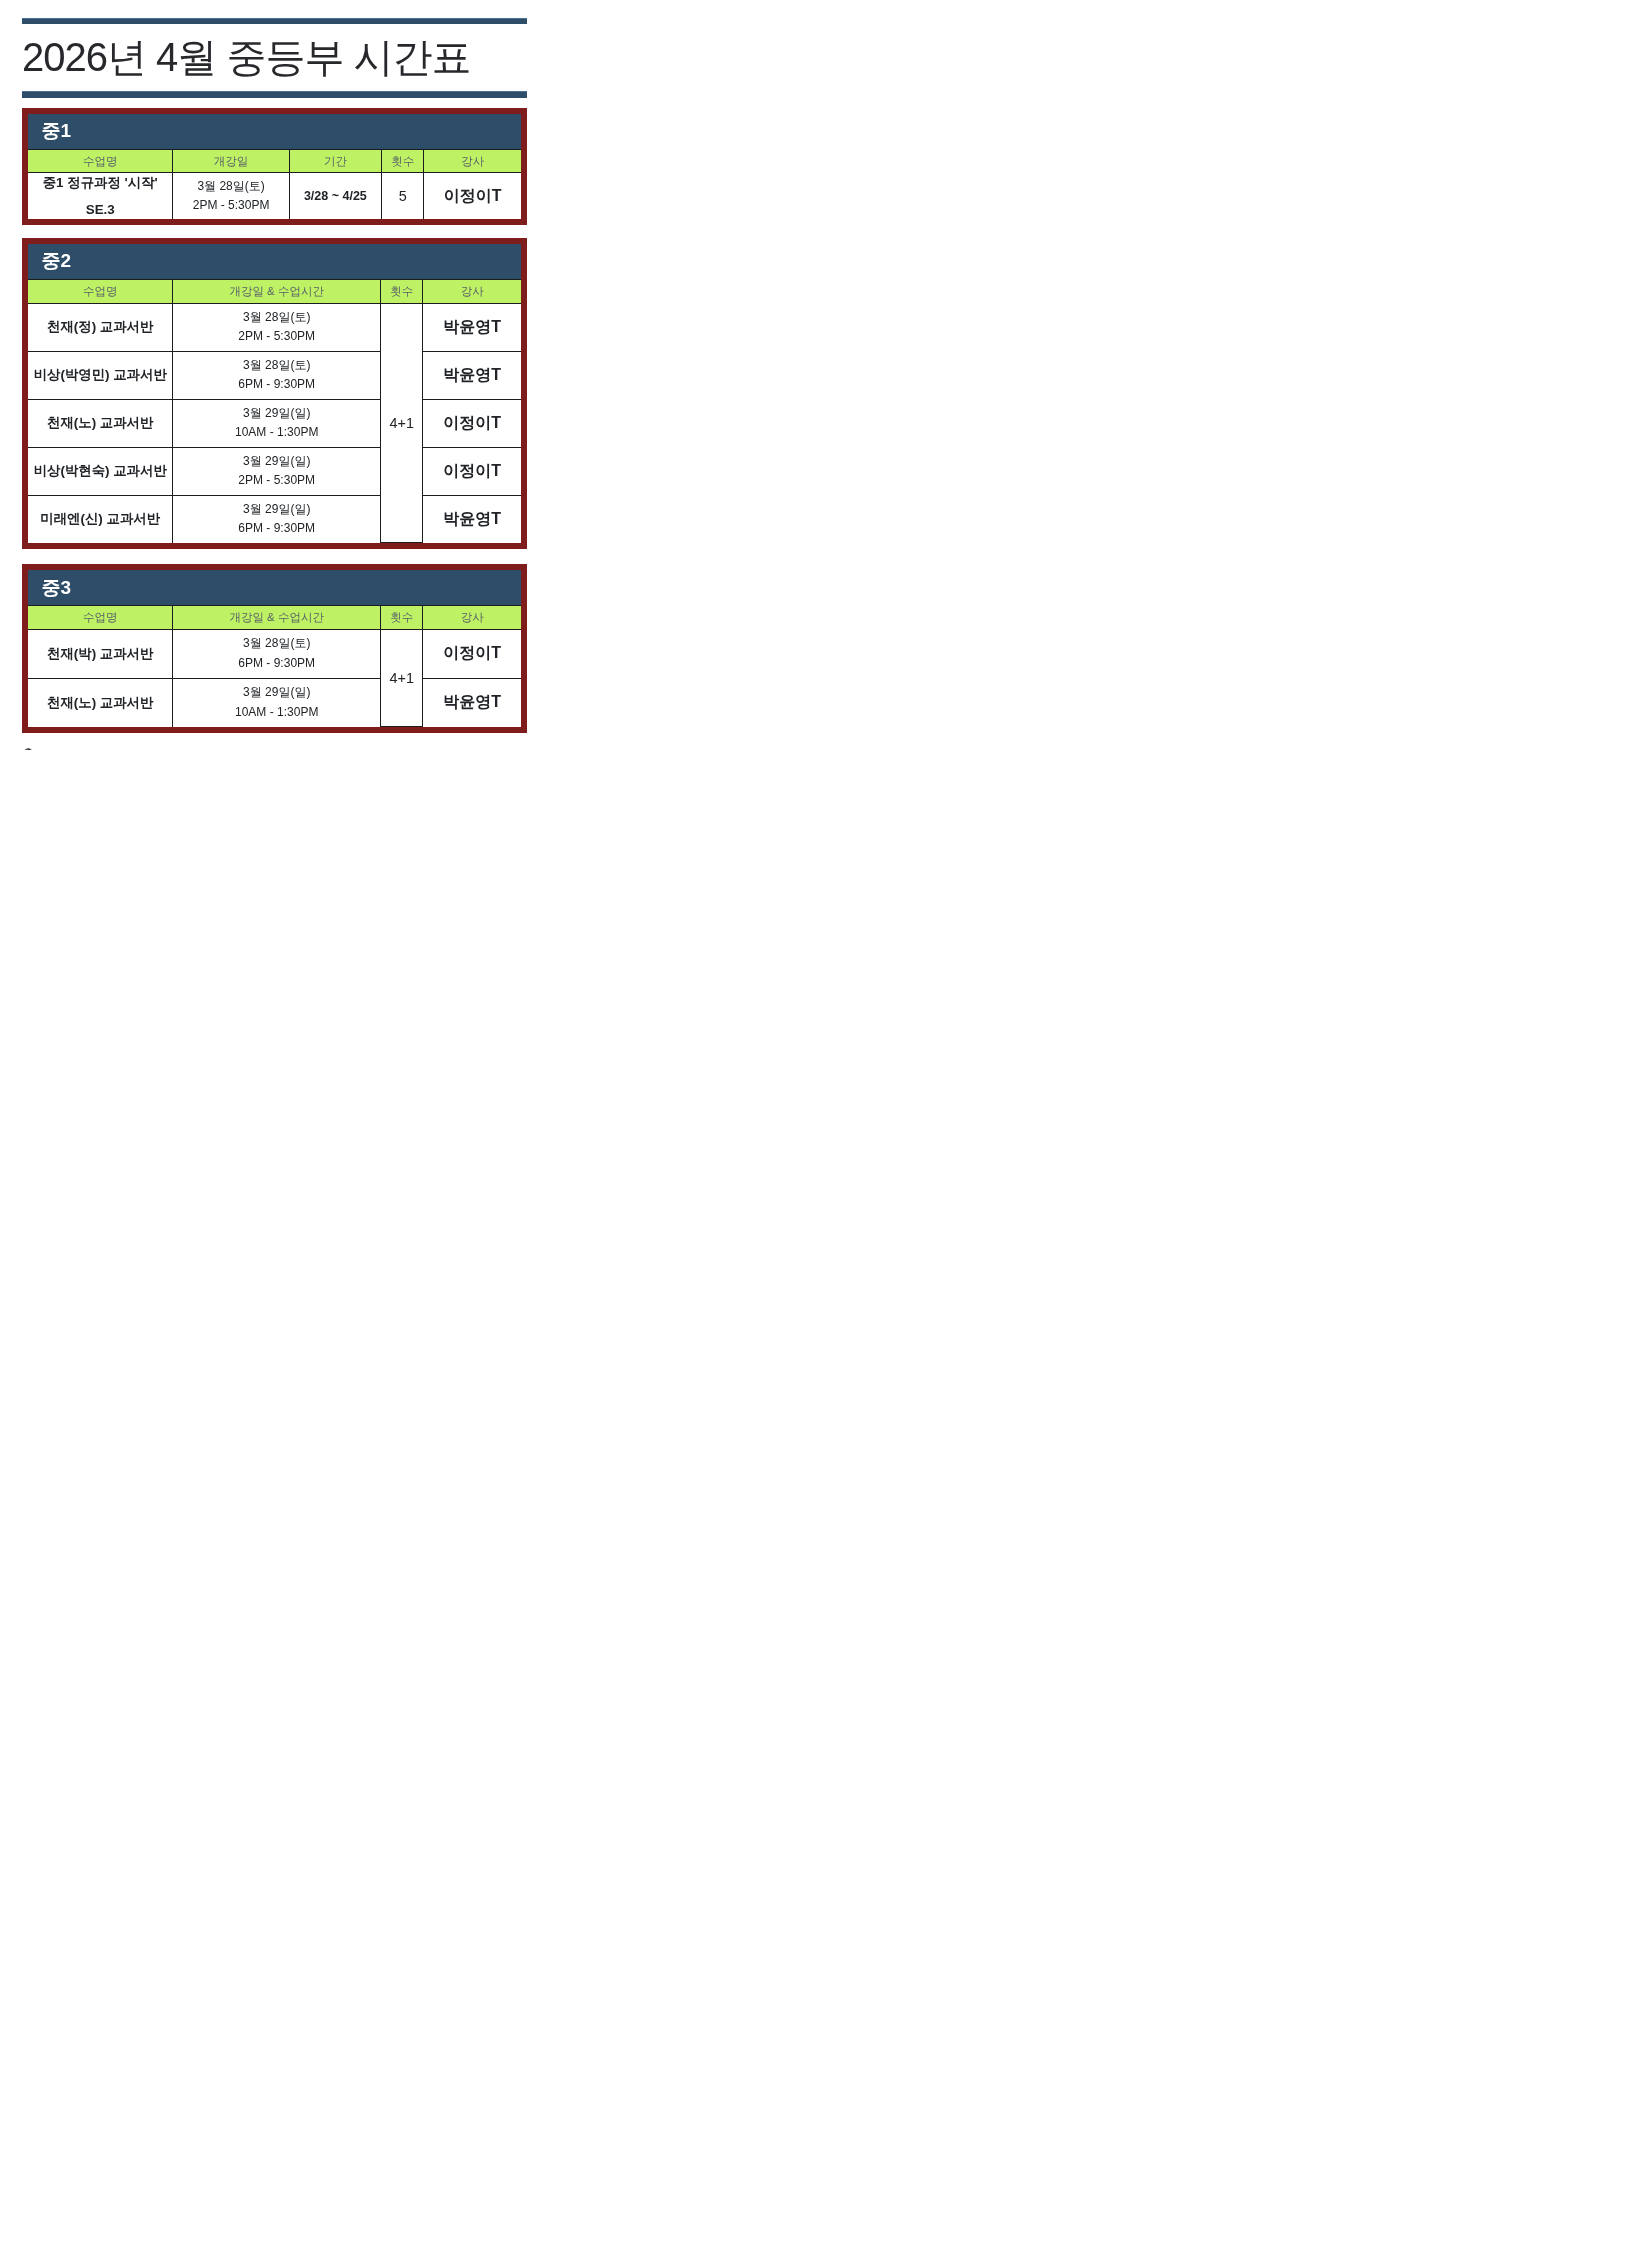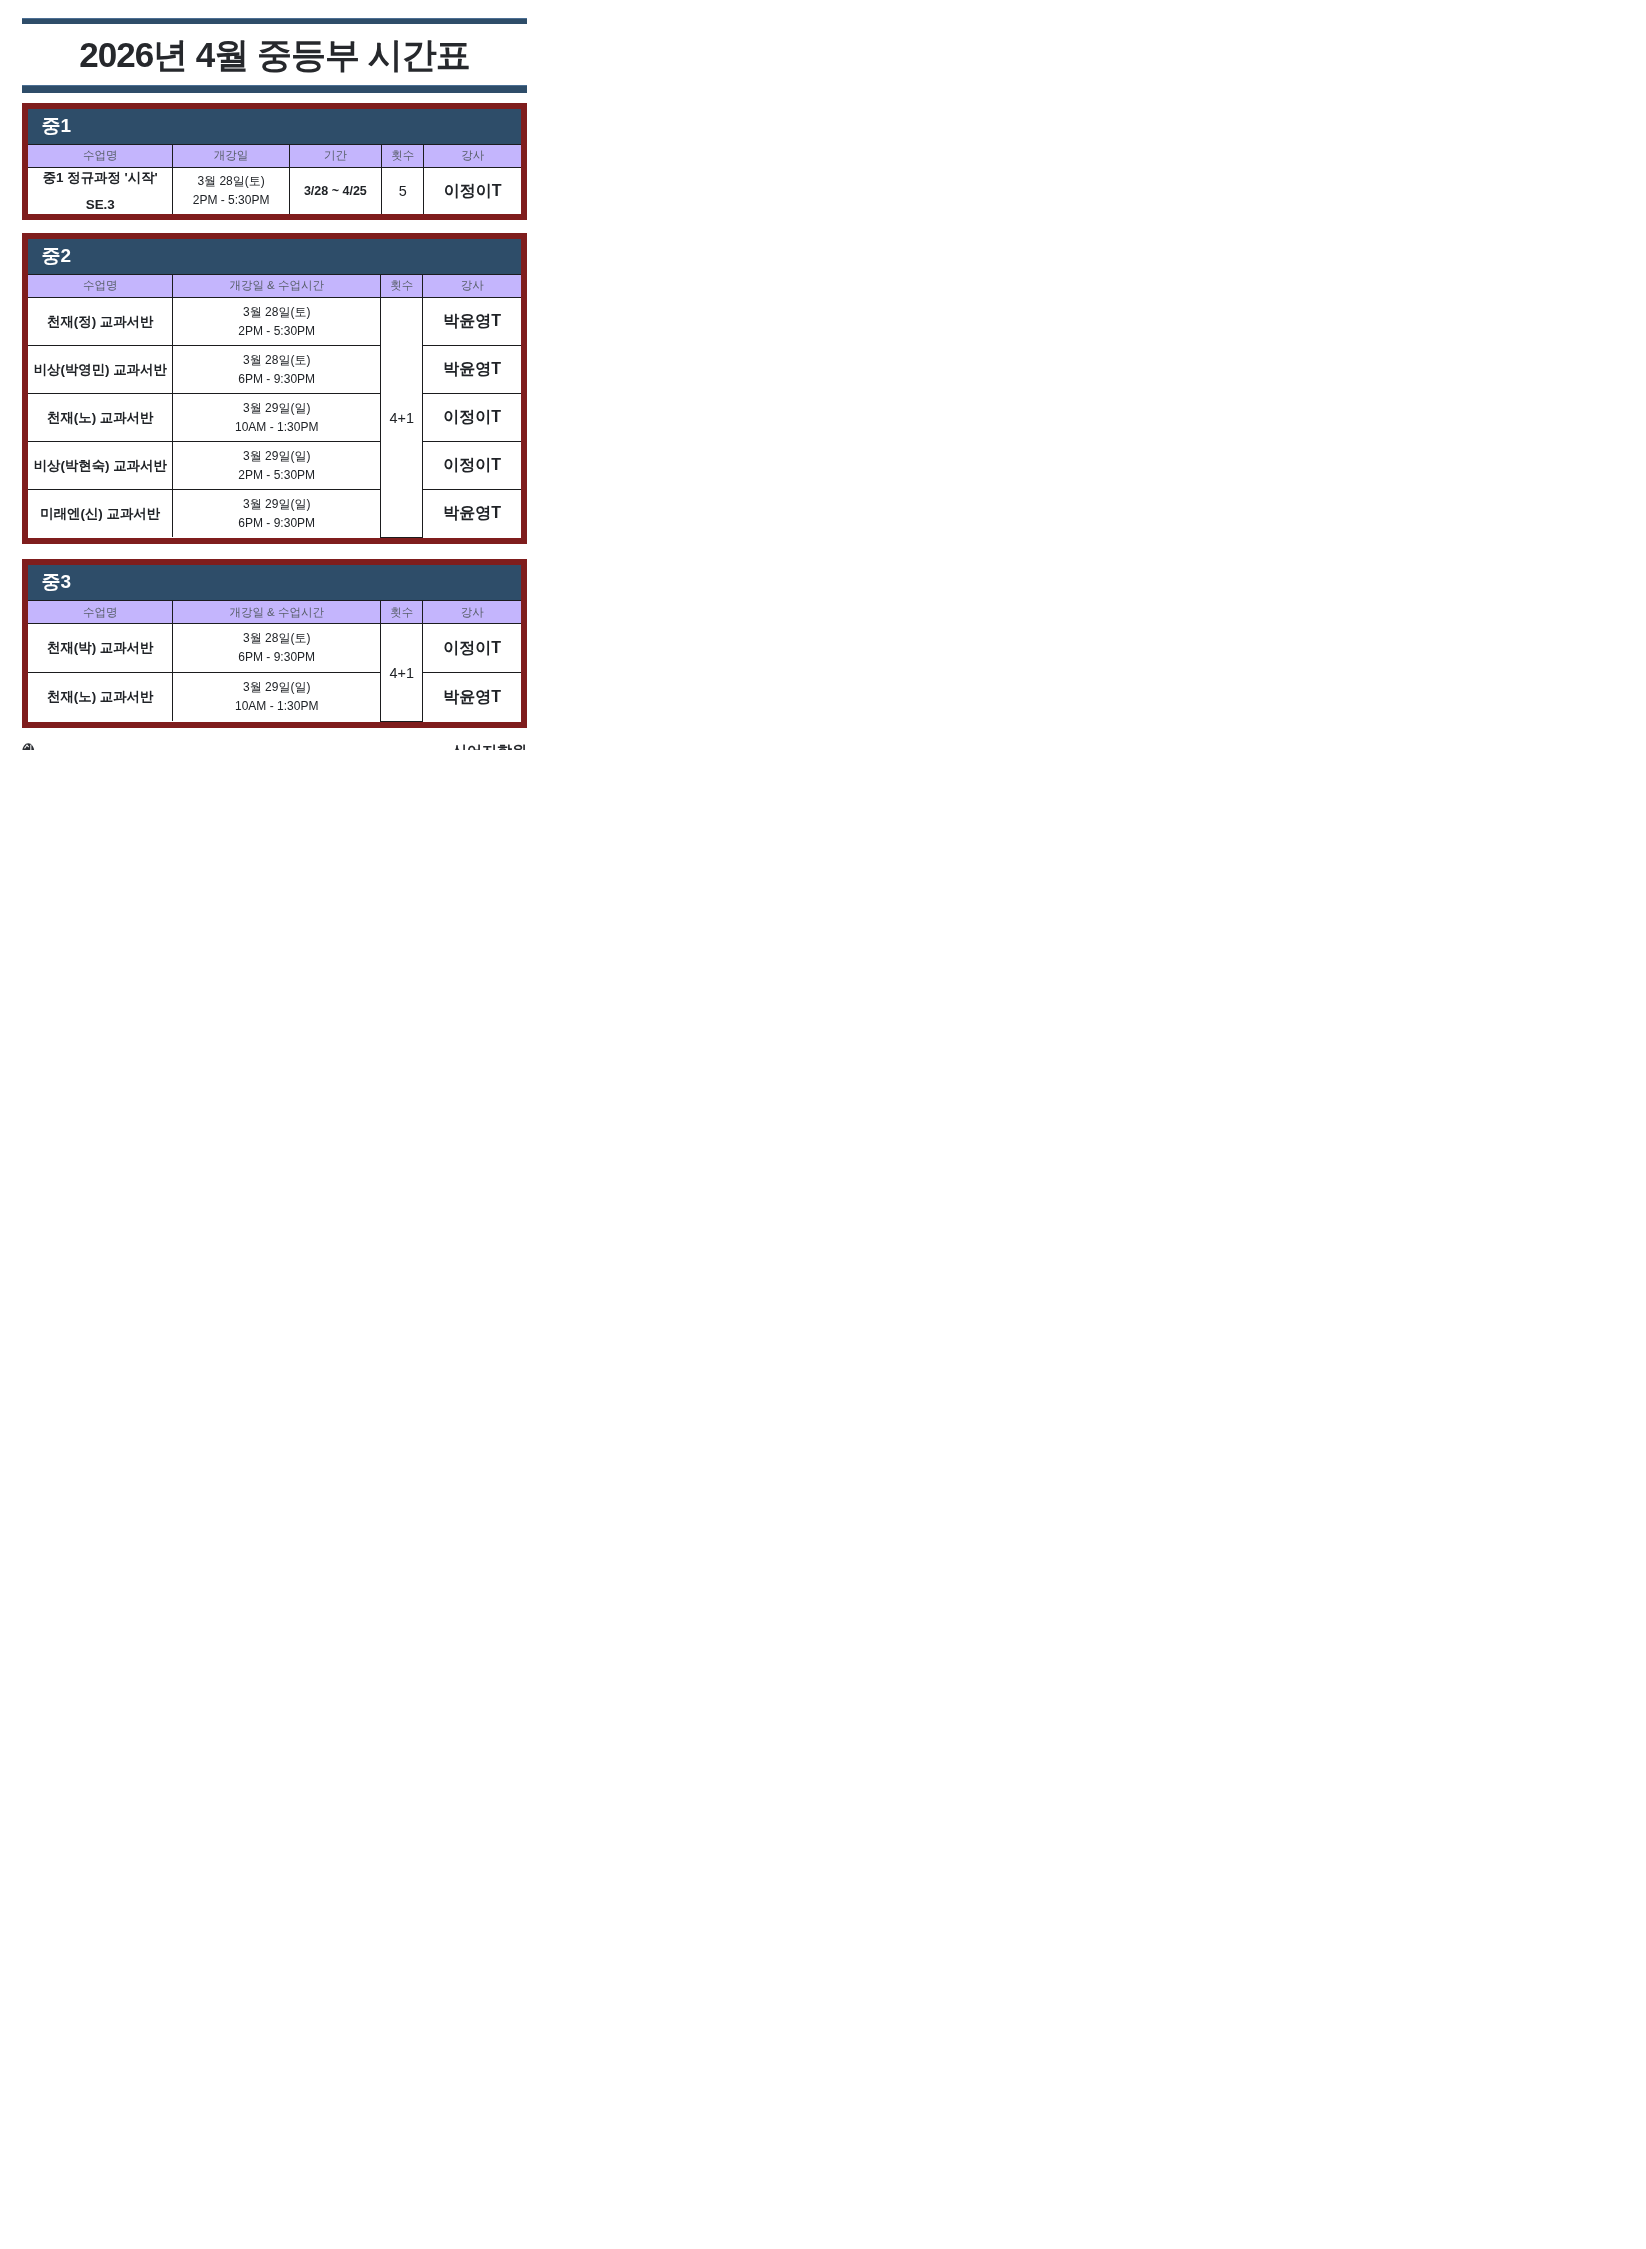--- a/index.html
+++ b/index.html
@@ -8,42 +8,42 @@
     font-family:"Liberation Sans","DejaVu Sans",sans-serif;color:#202327;
     -webkit-font-smoothing:antialiased;
   }
   .content{width:505px;margin:0 auto;}
   .bar{
     height:5.3px;background:#2e4d69;border-top:1px solid #4c6f93;
   }
   .bar1{margin-top:18px;}
   .bar2{margin-top:12.5px;height:6.2px;}
   .page-title{
-    margin-top:11.5px;text-align:center;
-    font-size:35px;line-height:1.06;font-weight:700;letter-spacing:-1px;
+    margin-top:11.5px;text-align:left;
+    font-size:40px;line-height:1.06;font-weight:400;letter-spacing:-1px;
     color:#26282c;
   }
   .section{margin-top:10px;border:6px solid #7f1d1d;}
   .sec2{margin-top:12.5px;}
   .sec3{margin-top:15px;}
   .grade-header{
     height:35px;background:#2e4d69;color:#ffffff;
     display:flex;align-items:center;padding-left:13.4px;
     font-size:19px;font-weight:800;border-bottom:1px solid #1b1c1e;
   }
   table{border-collapse:collapse;width:100%;table-layout:fixed;}
   th,td{
     border-left:1px solid #1b1c1e;border-right:1px solid #1b1c1e;
     border-top:1.4px solid #1b1c1e;border-bottom:1.4px solid #1b1c1e;
     text-align:center;vertical-align:middle;padding:0;
   }
   th:first-child,td:first-child{border-left:none;}
   th:last-child,td:last-child{border-right:none;}
   thead th{
-    height:22.6px;background:#c4b5fd;color:#575e68;
+    height:22.6px;background:#bef264;color:#575e68;
     font-size:11.5px;font-weight:400;border-top:none;margin-top:35px;
   }
   tbody td{background:#ffffff;}
   tr:last-child td{border-bottom:none;}
   .t1 tbody td{height:46px;}
   .t2 tbody td{height:47px;}
   .t3 tbody td{height:48px;}
   .cell-name{font-size:13.4px;font-weight:700;line-height:1.35;}
   .cell-name .line2{margin-top:9px;}
   .cell-date{font-size:12px;font-weight:400;line-height:1.6;margin-top:8px;}

